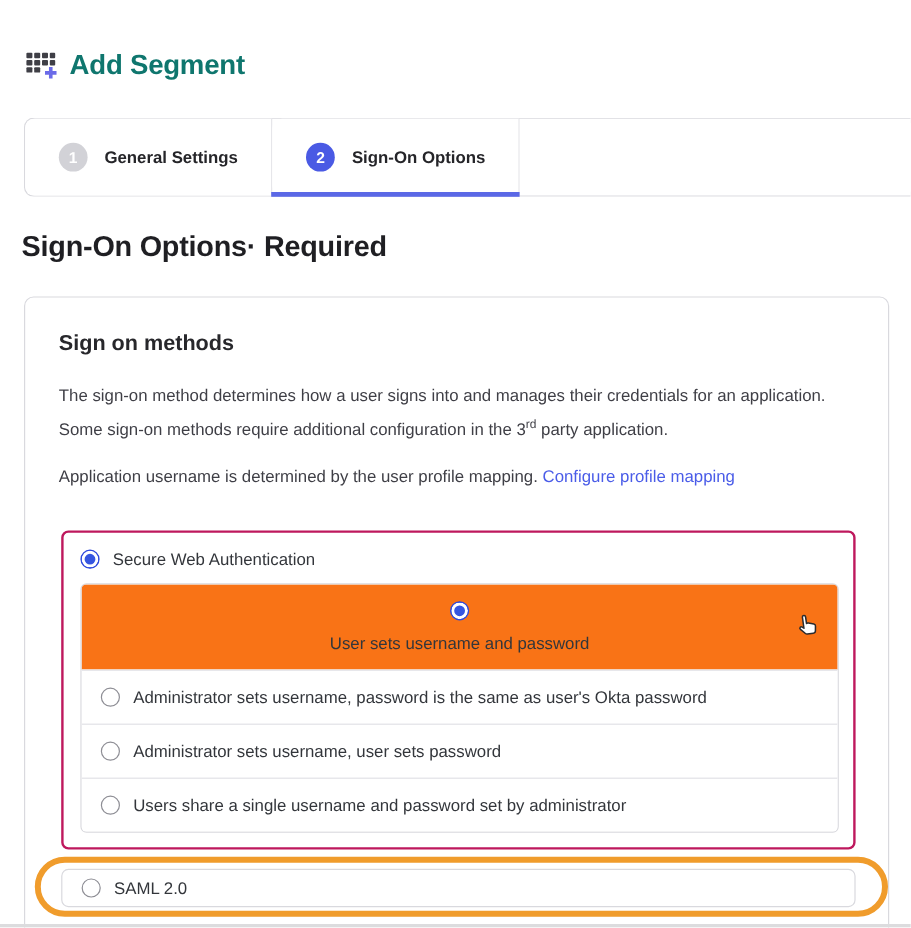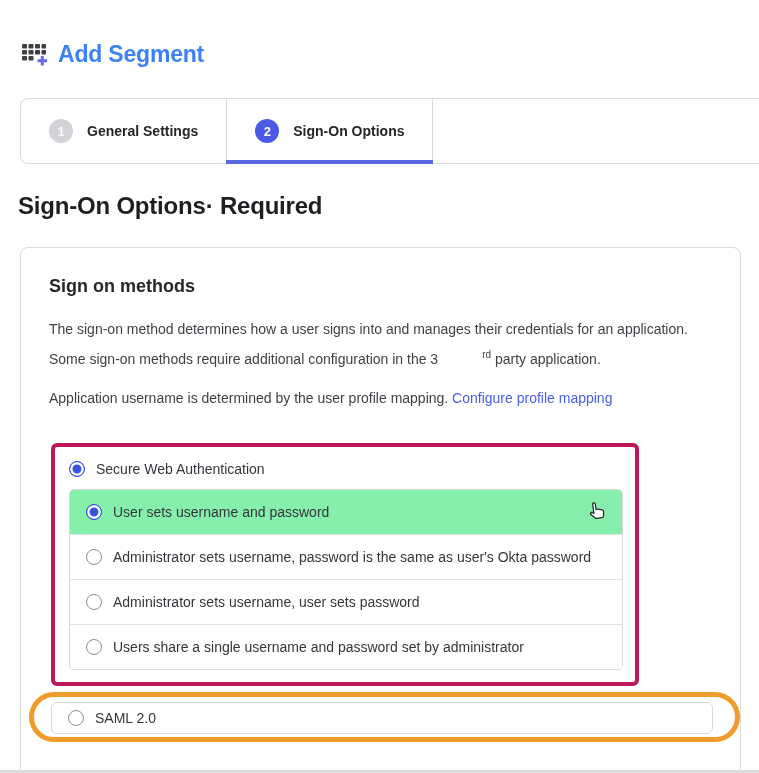--- a/index.html
+++ b/index.html
@@ -11,21 +11,21 @@
     overflow: hidden;
     position: relative;
   }
   
   .header {
     display: flex; align-items: center; gap: 10px;
     padding: 40px 0 0 20px;
   }
   .seg-icon { width: 28px; height: 28px; display: inline-flex; }
   .page-title {
-    font-size: 23px; font-weight: 700; color: #3b82f6; letter-spacing: -0.2px;
+    font-size: 23px; font-weight: 700; color: #0f766e; letter-spacing: -0.2px;
   }
   
   .tabbar {
     margin: 30px 0 0 20px;
     width: 739px;
     height: 66px;
     background: #fff;
     border: 1px solid #d9d9de;
     border-right: none;
     border-radius: 8px 0 0 8px;
@@ -67,27 +67,27 @@
     border: 1px solid #d9d9de;
     border-radius: 8px;
     background: #fff;
     padding: 28px 28px 0 28px;
   }
   .subheading { font-size: 18px; font-weight: 700; color: #27272b; margin-bottom: 20px; }
   .desc {
     font-size: 14px; line-height: 25px; color: #3f3f46;
     max-width: 655px; margin-bottom: 14px;
   }
-  .desc sup { font-size: 10px; margin-left: 44px; }
+  .desc sup { font-size: 10px; }
   .link { color: #4a5ce8; text-decoration: none; cursor: pointer; }
   
   .radio-group {
     margin: 32px 0 14px 2px;
-    width: 588px;
-    border: 4px solid #be185d;
+    width: 662px;
+    border: 2px solid #be185d;
     border-radius: 6px;
     background: #fff;
   }
   .primary-row {
     display: flex; align-items: center; gap: 11px;
     padding: 14px 14px 12px 14px;
     cursor: pointer;
   }
   .sub-options {
     margin: 0 12px 12px 14px;
@@ -98,21 +98,21 @@
   }
   .option-row {
     display: flex; align-items: center; gap: 11px;
     padding: 14px 16px;
     border-top: 1px solid #e2e2e6;
     position: relative;
     cursor: pointer;
     background: #fff;
   }
   .option-row:first-child { border-top: none; }
-  .option-row.selected-row { background: #86efac; }
+  .option-row.selected-row { background: #f97316; flex-direction: column; }
   .opt-label { font-size: 14px; color: #33363b; }
   
   .radio {
     width: 16px; height: 16px; border-radius: 50%;
     border: 1.5px solid #8e8e95; background: #fff; flex-shrink: 0;
   }
   .radio.selected {
     border: 1.5px solid #2f49dc;
     background: #3656e0;
     box-shadow: inset 0 0 0 2.5px #ffffff;

